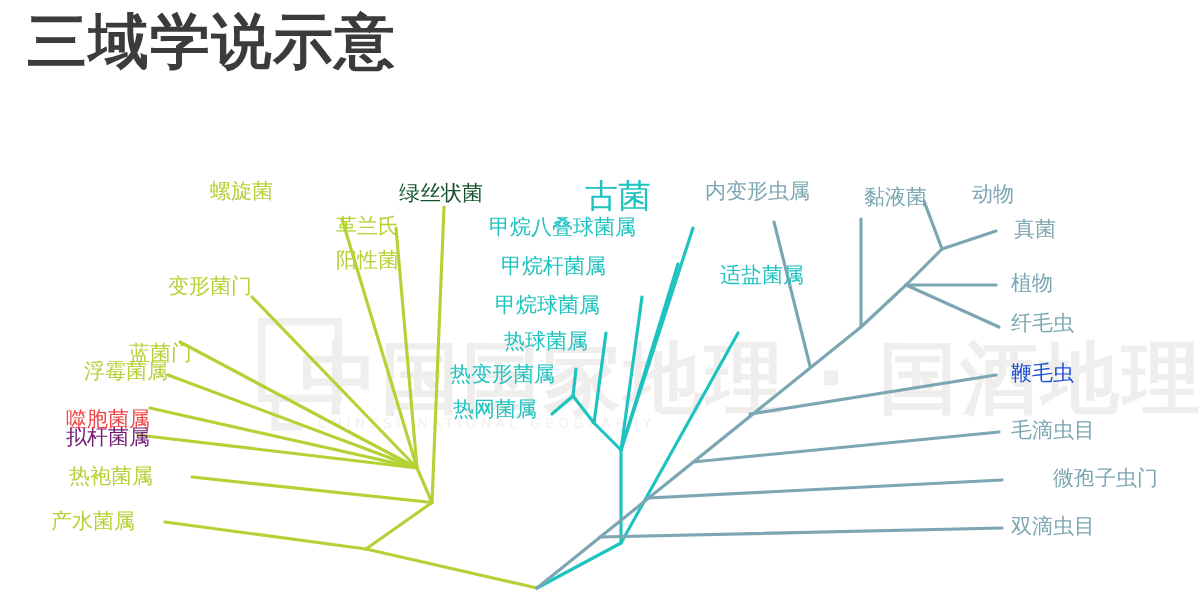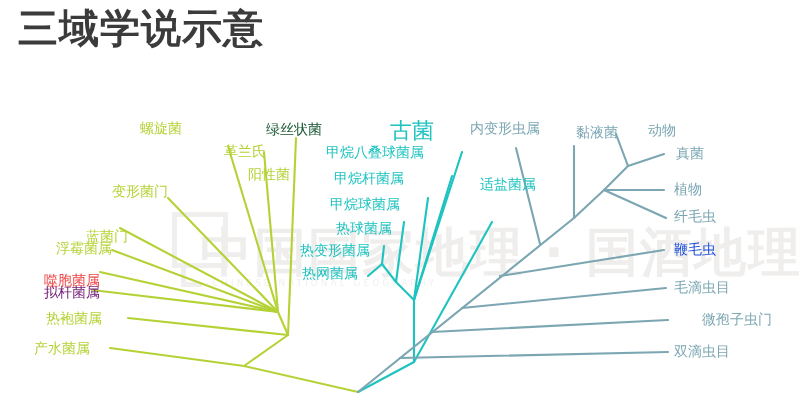--- a/index.html
+++ b/index.html
@@ -134,21 +134,21 @@
       </g>
     </g>
   </svg>
 
   <div class="title">三域学说示意</div>
 
   <div class="domain-label" style="left:390px;top:72px;color:#1ec3c0;margin-top:44px;">古菌</div>
 
   <div class="leaf-label" style="left:140px;top:120px;color:#b4d235;">螺旋菌</div>
   <div class="leaf-label" style="left:224px;top:143px;color:#b4d235;">革兰氏</div>
-  <div class="leaf-label" style="left:224px;top:166px;color:#b4d235;margin-left:24px;">阳性菌</div>
+  <div class="leaf-label" style="left:224px;top:166px;color:#b4d235;">阳性菌</div>
   <div class="leaf-label" style="left:266px;top:121px;color:#14532d;">绿丝状菌</div>
   <div class="leaf-label" style="left:112px;top:183px;color:#b4d235;">变形菌门</div>
   <div class="leaf-label" style="left:86px;top:228px;color:#b4d235;">蓝菌门</div>
   <div class="leaf-label" style="left:56px;top:240px;color:#b4d235;">浮霉菌属</div>
   <div class="leaf-label" style="left:44px;top:284px;color:#701a75;">拟杆菌属</div>
   <div class="leaf-label" style="left:44px;top:272px;color:#ef4444;">噬胞菌属</div>
   <div class="leaf-label" style="left:46px;top:310px;color:#b4d235;">热袍菌属</div>
   <div class="leaf-label" style="left:34px;top:340px;color:#b4d235;">产水菌属</div>
 
   <div class="leaf-label" style="left:326px;top:144px;color:#1ec3c0;">甲烷八叠球菌属</div>

